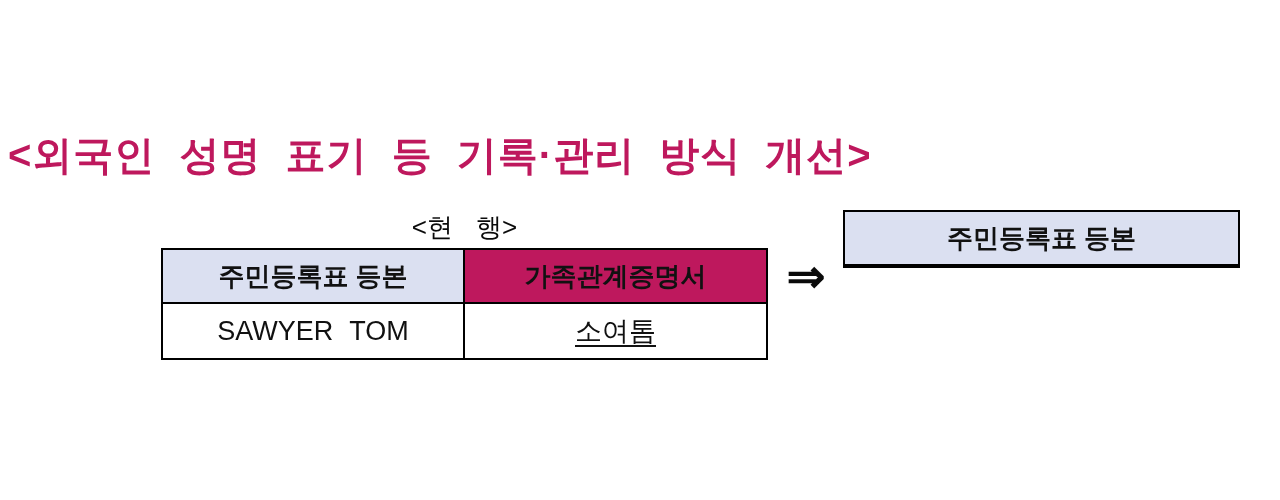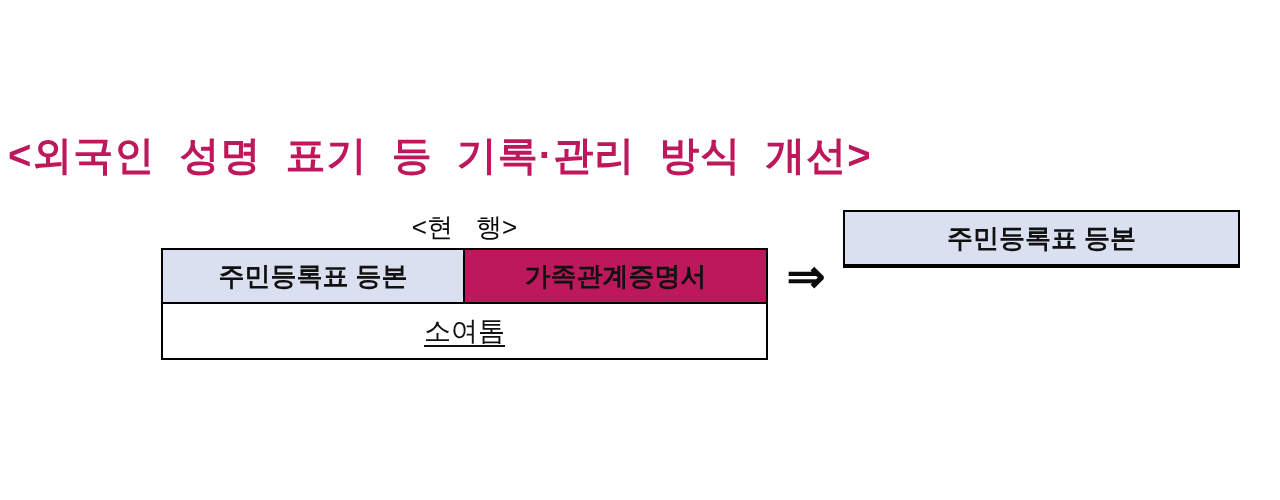--- a/index.html
+++ b/index.html
@@ -98,20 +98,21 @@
 <div class="page-title">&lt;외국인 성명 표기 등 기록·관리 방식 개선&gt;</div>
 
 <div class="section sec-current">
   <div class="sec-label">&lt;현 행&gt;</div>
   <div class="tbl">
     <div class="row">
       <div class="cell hdr bg-blue c1 bdr-r bdr-b">주민등록표 등본</div>
       <div class="cell hdr bg-gray c2 bdr-b">가족관계증명서</div>
     </div>
     <div class="row">
+      <div class="cell data c1 bdr-r">SAWYER TOM</div>
       <div class="cell data c2">
         <span class="squiggle">소여톰</span>
       </div>
     </div>
   </div>
 </div>
 
 <div class="arrow">⇒</div>
 
 <div class="section sec-improved">

